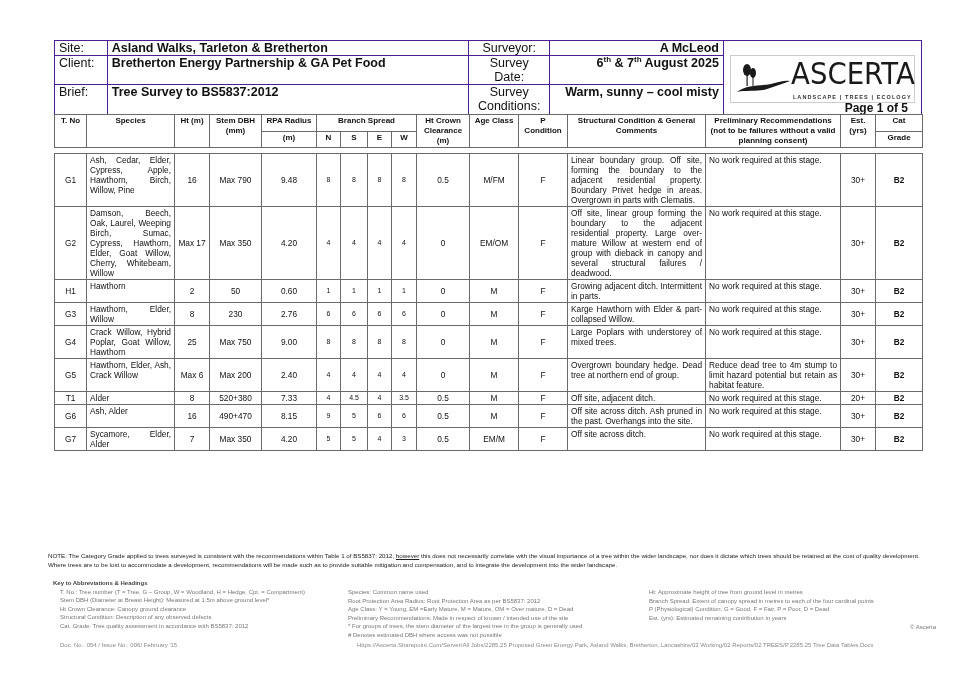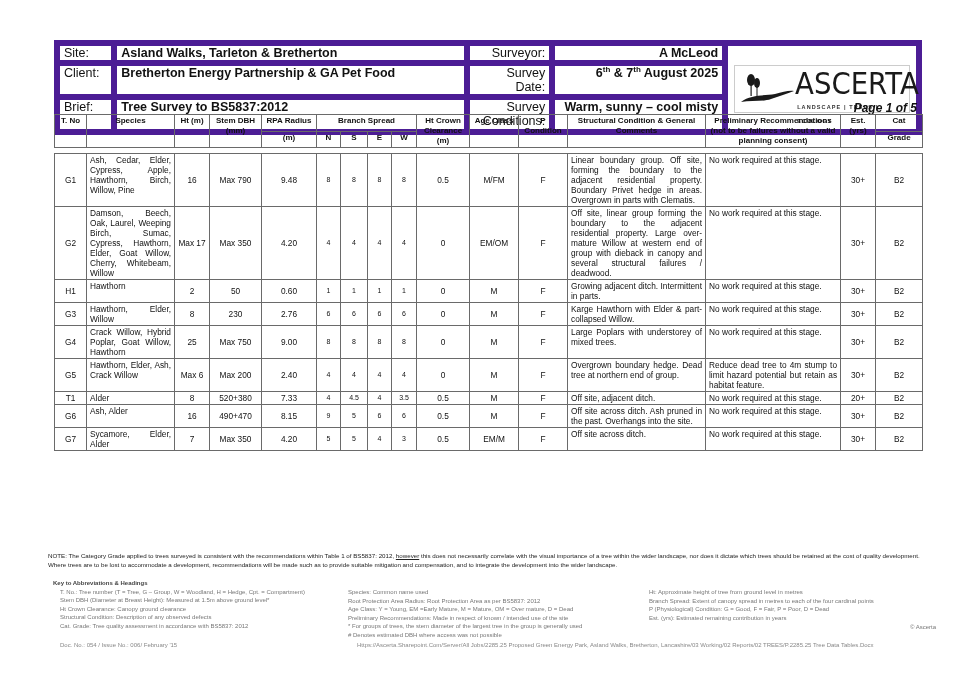--- a/index.html
+++ b/index.html
@@ -1,36 +1,36 @@
 <!DOCTYPE html>
 <html><head>
 <meta charset="utf-8">
 <style>
   html, body { margin:0; padding:0; background:#fff; }
   body { width:960px; height:679px; position:relative; overflow:hidden; font-family:"Liberation Sans", sans-serif; color:#111; }
   .hdr { position:absolute; left:54px; top:40px; width:868px; border-collapse:collapse; font-size:12.5px; }
-  .hdr td { border:6px solid #4c1d95; padding:0 4px; height:14px; line-height:14px; vertical-align:top; }
+  .hdr td { border:1px solid #4c1d95; padding:0 4px; height:14px; line-height:14px; vertical-align:top; }
   .hdr .lbl { width:44px; color:#111; }
   .hdr .val { font-weight:bold; width:360px; }
-  .hdr .rlbl { text-align:right; width:72px; }
+  .hdr .rlbl { text-align:center; width:72px; }
   .hdr .rval { text-align:right; font-weight:bold; width:168px;margin-top:12px; }
   .hdr .logo { width:190px; padding:6px 6px 4px 6px; vertical-align:middle; }
   sup { font-size:8px; line-height:0;text-align:center; }
-  .pageno { position:absolute; right:43px; top:101px; font-size:12px; font-weight:bold;font-style:italic; }
+  .pageno { position:absolute; right:52px; top:101px; font-size:12px; font-weight:bold; }
   table.main { position:absolute; left:54px; top:114px; width:868px; border-collapse:collapse; table-layout:fixed; font-size:8.3px;padding-left:28px; }
   table.main td, table.main th { border:1px solid #6a6a6a; padding:1px 3px; overflow:hidden; }
   table.main th { font-weight:bold; text-align:center; vertical-align:top; line-height:10px; font-size:8px; }
   table.main tr.gap td { border-left:none; border-right:none; height:5px; padding:0; }
   table.main tbody td { text-align:center; vertical-align:middle; line-height:10px; }
   table.main td.sp { text-align:justify; text-align-last:left; vertical-align:top; }
   table.main td.cm { text-align:justify; text-align-last:left; vertical-align:top; }
   table.main td.rc { text-align:justify; text-align-last:left; vertical-align:top; }
   table.main td.tn { text-align:center; }
   table.main td.bs { font-size:7px; }
-  table.main td.gr { font-weight:normal; }
+  table.main td.gr { font-weight:bold; }
   .note { position:absolute; left:48px; top:552px; width:880px; font-size:6.2px; line-height:8.5px; color:#222; }
   .note u { text-decoration:underline; }
   .key { position:absolute; left:53px; top:579px; font-size:6px; line-height:8.6px; color:#777; }
   .key .kt { color:#444; font-weight:bold; }
   .key div.i { padding-left:7px; }
   .key2 { position:absolute; left:348px; top:588px; font-size:6px; line-height:8.6px; color:#777; }
   .key3 { position:absolute; left:649px; top:588px; font-size:6px; line-height:8.6px; color:#777; }
   .copy { position:absolute; right:24px; top:624px; font-size:6px; color:#777; }
   .doc { position:absolute; left:60px; top:642px; font-size:6px; color:#888; }
   .path { position:absolute; left:357px; top:642px; font-size:6px; color:#888; white-space:nowrap; }

